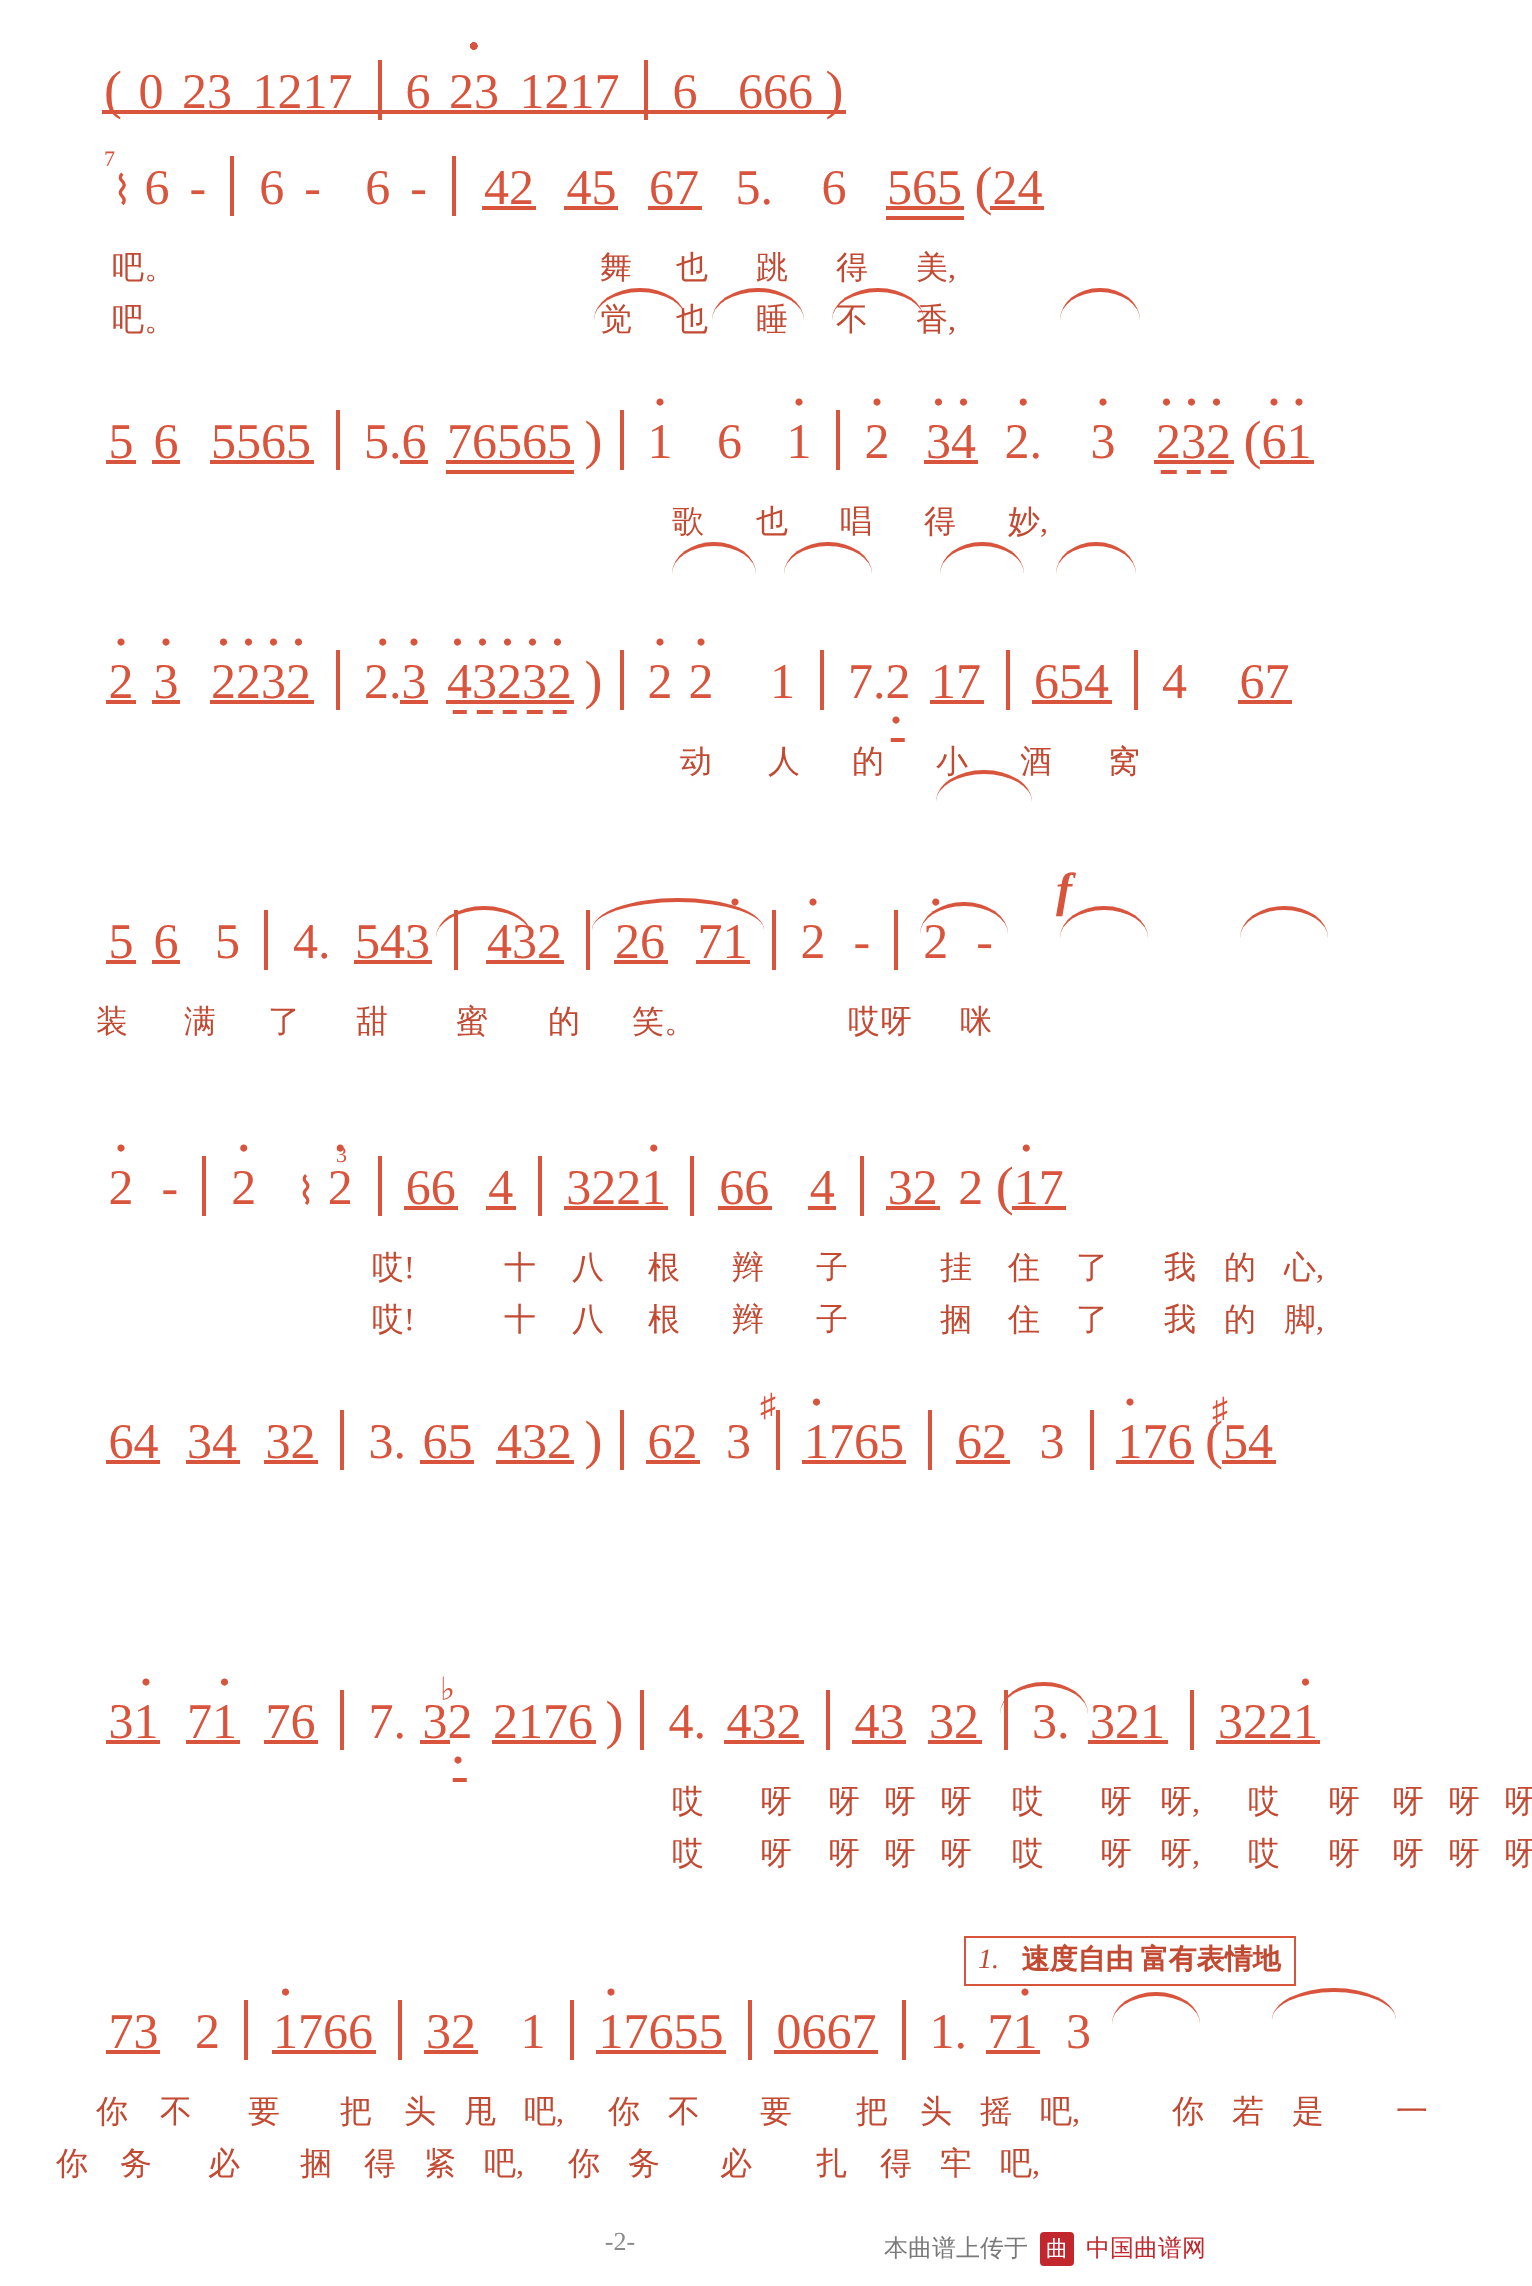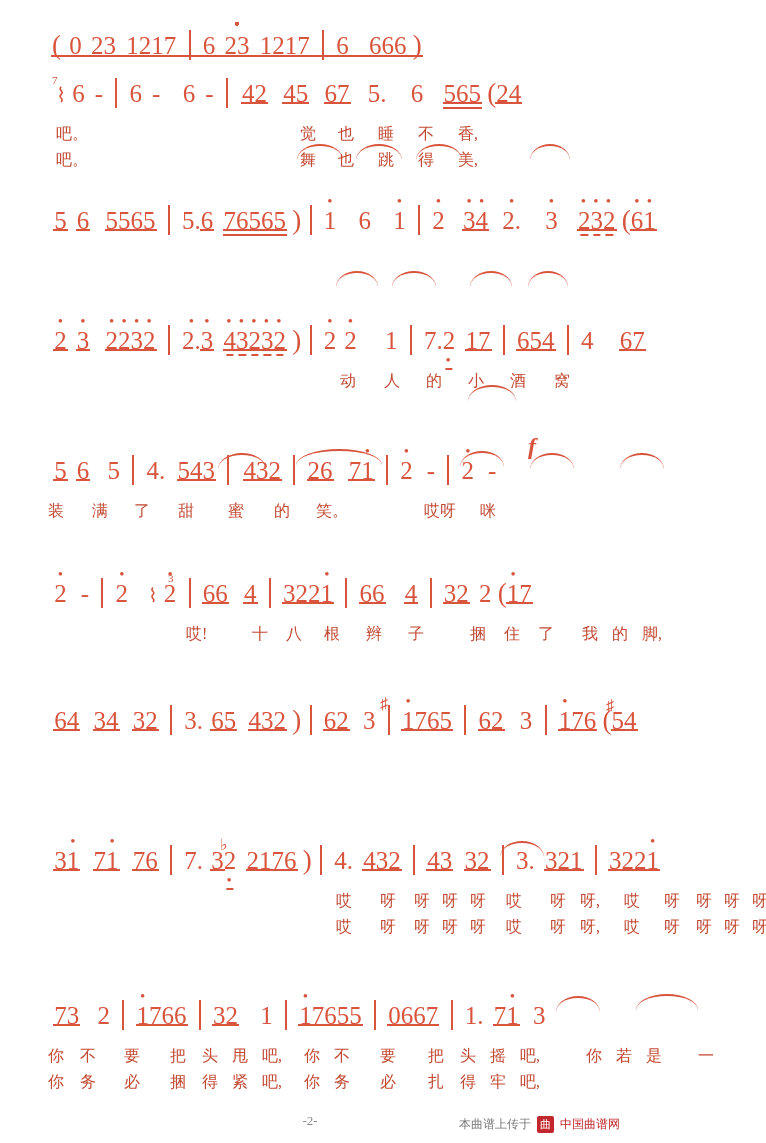--- a/index.html
+++ b/index.html
@@ -73,21 +73,21 @@
     white-space:nowrap;
   }
   .expr-box .num { font-style:italic; font-weight:normal; margin-right:8px; }
 
   
   .page-num {
     position:absolute; left:0; right:0; bottom:14px;
     text-align:center; color:#8a8a8a; font-size:13px;
   }
   .credit {
-    position:absolute; right:0; bottom:10px;
+    position:absolute; right:17px; bottom:10px;
     font-size:12px; color:#7a7a7a; white-space:nowrap;text-align:center;
   }
   .credit .logo {
     display:inline-block; background:#c1272d; color:#fff;
     font-size:11px; padding:1px 3px; border-radius:2px; margin:0 3px;
   }
   .credit .site { color:#c1272d; }
 </style>
 </head>
 <body>
@@ -126,25 +126,25 @@
       <span class="tok" style="margin-left:18px;">6</span>
       <span class="tok u2" style="margin-left:14px;">5</span><span class="tok u2">6</span><span class="tok u2">5</span>
       <span class="tok" style="font-size:27px;">(</span><span class="tok u1">2</span><span class="tok u1">4</span>
       <span class="slur" style="left:297px;top:66px;width:46px;"></span>
       <span class="slur" style="left:356px;top:66px;width:46px;"></span>
       <span class="slur" style="left:416px;top:66px;width:46px;"></span>
       <span class="slur" style="left:530px;top:66px;width:40px;"></span>
     </div>
     <div class="lyr" style="padding-left:56px;">
       <span style="width:240px;">吧。</span>
-      <span style="width:38px;">觉</span><span style="width:40px;">也</span><span style="width:40px;">睡</span><span style="width:40px;">不</span><span style="width:40px;">香,</span>
+      <span style="width:38px;">舞</span><span style="width:40px;">也</span><span style="width:40px;">跳</span><span style="width:40px;">得</span><span style="width:40px;">美,</span>
     </div>
     <div class="lyr" style="padding-left:56px;">
       <span style="width:240px;">吧。</span>
-      <span style="width:38px;">舞</span><span style="width:40px;">也</span><span style="width:40px;">跳</span><span style="width:40px;">得</span><span style="width:40px;">美,</span>
+      <span style="width:38px;">觉</span><span style="width:40px;">也</span><span style="width:40px;">睡</span><span style="width:40px;">不</span><span style="width:40px;">香,</span>
     </div>
   </div>
 
   <div class="system" style="top:205px;">
     <div class="notes">
       <span style="display:inline-block;width:48px;"></span>
       <span class="tok u1">5</span><span class="tok u1" style="margin-left:10px;">6</span>
       <span class="tok u1" style="margin-left:10px;">5</span><span class="tok u1">5</span><span class="tok u1">6</span><span class="tok u1">5</span>
       <span class="bar"></span>
       <span class="tok">5.</span><span class="tok u1">6</span>
@@ -159,20 +159,23 @@
       <span class="tok u1 dotu" style="margin-left:12px;">3</span><span class="tok u1 dotu">4</span>
       <span class="tok dotu" style="margin-left:8px;">2.</span>
       <span class="tok dotu" style="margin-left:18px;">3</span>
       <span class="tok u2 dotu" style="margin-left:14px;">2</span><span class="tok u2 dotu">3</span><span class="tok u2 dotu">2</span>
       <span class="tok" style="font-size:27px;">(</span><span class="tok u1 dotu">6</span><span class="tok u1 dotu">1</span>
       <span class="slur" style="left:336px;top:66px;width:42px;"></span>
       <span class="slur" style="left:392px;top:66px;width:44px;"></span>
       <span class="slur" style="left:470px;top:66px;width:42px;"></span>
       <span class="slur" style="left:528px;top:66px;width:40px;"></span>
     </div>
+    <div class="lyr" style="padding-left:336px;">
+      <span style="width:42px;">歌</span><span style="width:42px;">也</span><span style="width:42px;">唱</span><span style="width:42px;">得</span><span style="width:42px;">妙,</span>
+    </div>
   </div>
 
   <div class="system" style="top:325px;">
     <div class="notes">
       <span style="display:inline-block;width:48px;"></span>
       <span class="tok u1 dotu">2</span><span class="tok u1 dotu" style="margin-left:10px;">3</span>
       <span class="tok u1 dotu" style="margin-left:10px;">2</span><span class="tok u1 dotu">2</span><span class="tok u1 dotu">3</span><span class="tok u1 dotu">2</span>
       <span class="bar"></span>
       <span class="tok dotu">2.</span><span class="tok u1 dotu">3</span>
       <span class="tok u2 dotu" style="margin-left:4px;">4</span><span class="tok u2 dotu">3</span><span class="tok u2 dotu">2</span><span class="tok u2 dotu">3</span><span class="tok u2 dotu">2</span>
@@ -239,20 +242,27 @@
       <span class="tok u1" style="margin-left:10px;">4</span>
       <span class="bar"></span>
       <span class="tok u1">3</span><span class="tok u1">2</span><span class="tok u1">2</span><span class="tok u1 dotu">1</span>
       <span class="bar"></span>
       <span class="tok u1">6</span><span class="tok u1">6</span>
       <span class="tok u1" style="margin-left:14px;">4</span>
       <span class="bar"></span>
       <span class="tok u1">3</span><span class="tok u1">2</span>
       <span class="tok" style="margin-left:4px;">2</span>
       <span class="tok" style="font-size:27px;">(</span><span class="tok u1 dotu">1</span><span class="tok u1">7</span>
+    </div>
+    <div class="lyr" style="padding-left:186px;">
+      <span style="width:62px;">哎!</span>
+      <span style="width:34px;">十</span><span style="width:34px;">八</span>
+      <span style="width:42px;">根</span><span style="width:42px;">辫</span><span style="width:58px;">子</span>
+      <span style="width:34px;">挂</span><span style="width:34px;">住</span><span style="width:40px;">了</span>
+      <span style="width:30px;">我</span><span style="width:30px;">的</span><span style="width:30px;">心,</span>
     </div>
     <div class="lyr" style="padding-left:186px;">
       <span style="width:62px;">哎!</span>
       <span style="width:34px;">十</span><span style="width:34px;">八</span>
       <span style="width:42px;">根</span><span style="width:42px;">辫</span><span style="width:58px;">子</span>
       <span style="width:34px;">捆</span><span style="width:34px;">住</span><span style="width:40px;">了</span>
       <span style="width:30px;">我</span><span style="width:30px;">的</span><span style="width:30px;">脚,</span>
     </div>
   </div>
 
@@ -315,20 +325,24 @@
       
     </div>
     <div class="lyr" style="padding-left:336px;">
       <span style="width:44px;">哎</span><span style="width:34px;">呀</span><span style="width:28px;">呀</span><span style="width:28px;">呀</span><span style="width:32px;">呀</span>
       <span style="width:44px;">哎</span><span style="width:30px;">呀</span><span style="width:40px;">呀,</span>
       <span style="width:40px;">哎</span><span style="width:32px;">呀</span><span style="width:28px;">呀</span><span style="width:28px;">呀</span><span style="width:30px;">呀</span>
       
     </div>
   </div>
 
+  <div class="expr-box" style="left:482px; top:968px;">
+    <span class="num">1.</span>
+    <span>速度自由   富有表情地</span>
+  </div>
 
   <div class="system" style="top:1000px;">
     <div class="notes">
       <span style="display:inline-block;width:48px;"></span>
       <span class="tok u1">7</span><span class="tok u1">3</span>
       <span class="tok" style="margin-left:12px;">2</span>
       <span class="bar"></span>
       <span class="tok u1 dotu">1</span><span class="tok u1">7</span><span class="tok u1">6</span><span class="tok u1">6</span>
       <span class="bar"></span>
       <span class="tok u1">3</span><span class="tok u1">2</span>
@@ -348,21 +362,21 @@
       <span style="width:32px;">你</span><span style="width:40px;">不</span>
       <span style="width:42px;">要</span>
       <span style="width:32px;">把</span><span style="width:30px;">头</span><span style="width:30px;">甩</span><span style="width:38px;">吧,</span>
       <span style="width:30px;">你</span><span style="width:42px;">不</span>
       <span style="width:44px;">要</span>
       <span style="width:32px;">把</span><span style="width:30px;">头</span><span style="width:30px;">摇</span><span style="width:62px;">吧,</span>
       <span style="width:30px;">你</span><span style="width:30px;">若</span><span style="width:48px;">是</span>
       <span style="width:66px;">一</span>
       
     </div>
-    <div class="lyr" style="padding-left:48px;">
+    <div class="lyr" style="padding-left:28px;">
       <span style="width:32px;">你</span><span style="width:40px;">务</span>
       <span style="width:42px;">必</span>
       <span style="width:32px;">捆</span><span style="width:30px;">得</span><span style="width:30px;">紧</span><span style="width:38px;">吧,</span>
       <span style="width:30px;">你</span><span style="width:42px;">务</span>
       <span style="width:44px;">必</span>
       <span style="width:32px;">扎</span><span style="width:30px;">得</span><span style="width:30px;">牢</span><span style="width:62px;">吧,</span>
     </div>
   </div>
 
   <div class="page-num">-2-</div>

